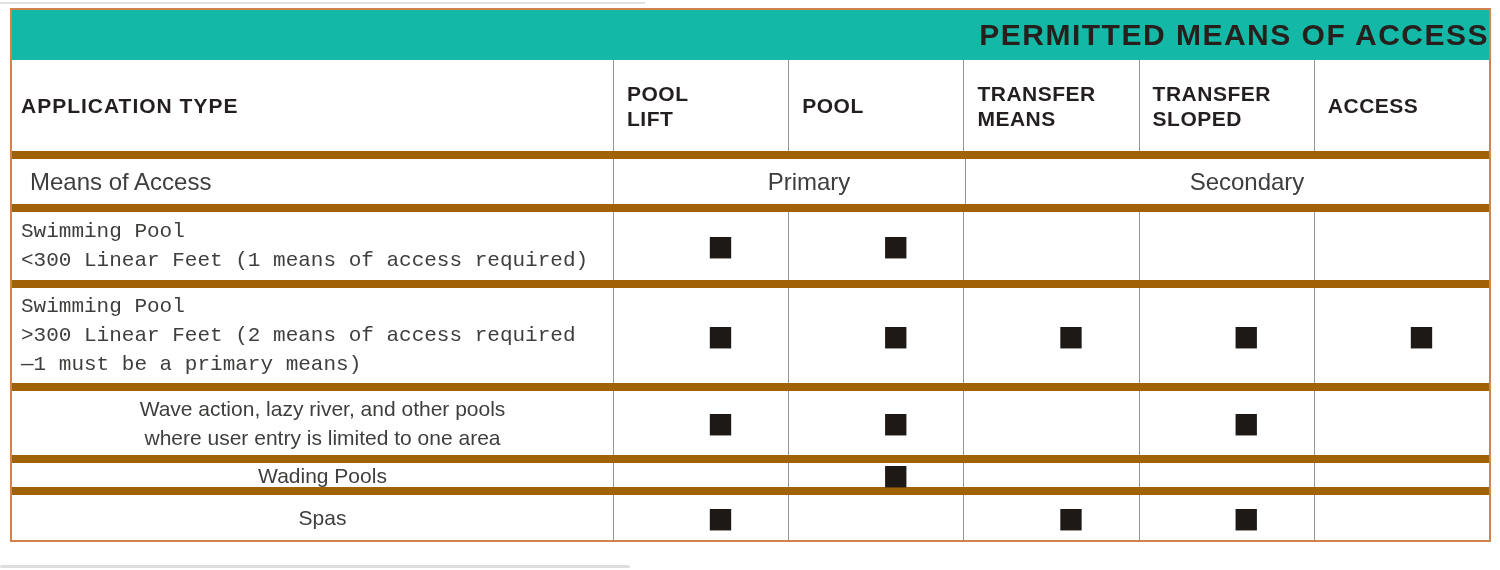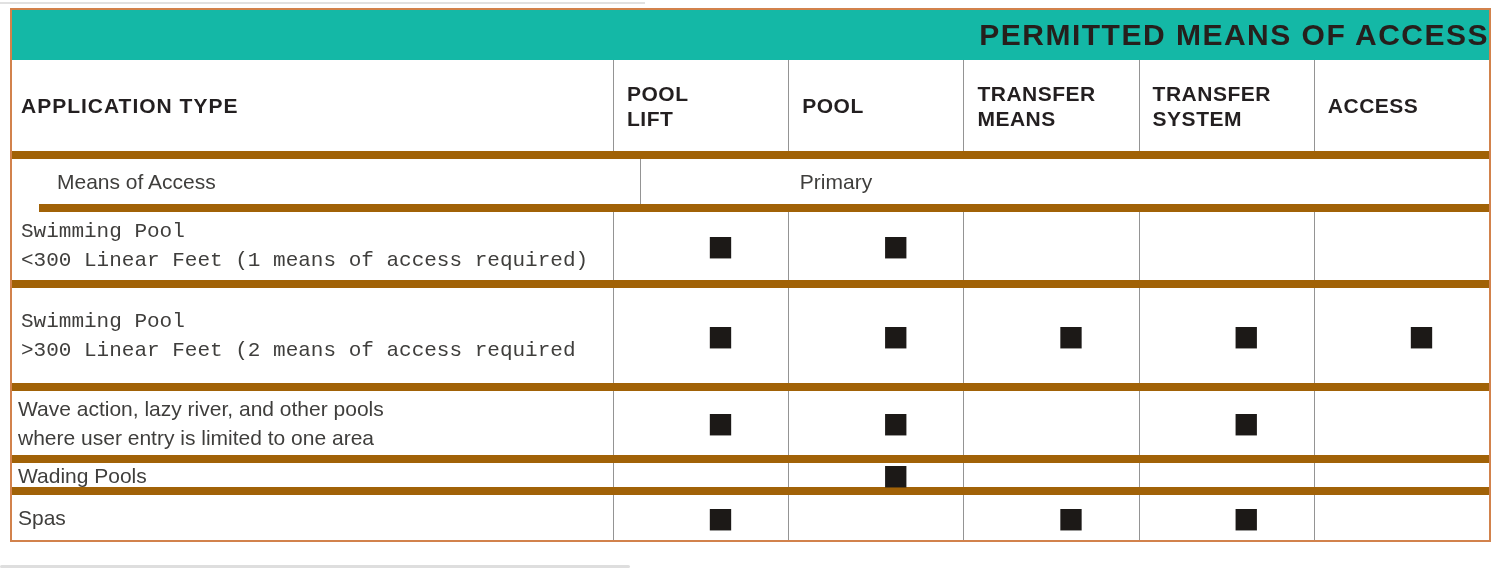--- a/index.html
+++ b/index.html
@@ -55,33 +55,33 @@
   }
   .col-head {
     flex: 1 1 0;
     display: flex; flex-direction: column; justify-content: center;
     padding-left: 13px;
     font-size: 21px; font-weight: bold; letter-spacing: .5px; color: #231f20;
     line-height: 25px;
   }
 
   
-  .row-means { height: 53px; font-size: 21px; color: #3f3e3c; margin-left: 27px; }
+  .row-means { height: 53px; font-size: 24px; color: #3f3e3c; }
   .row-means .cell-label { padding-left: 18px; }
   .span-cell {
     display: flex; align-items: center; justify-content: center;
     box-sizing: border-box;
   }
   .span-primary { flex: 0 0 352px; width: 352px; }
   .span-secondary { flex: 1 1 0; }
 
   
   .cell-label .tline { font-size: 21px; color: #3f3e3c; line-height: 29px; }
   .pad-swim  { padding-left: 9px; font-family: Liberation Mono, monospace; }
-  .pad-tight { padding-left: 6px; }
+  .pad-tight { padding-left: 20px; text-align: center; }
   .mark-cell {
     flex: 1 1 0;
     display: flex; align-items: center; justify-content: center;
     font-family: "DejaVu Sans", sans-serif;
     font-size: 28px; color: #1c1917; line-height: 1;
   }
   .row-a { height: 76px; }
   .row-b { height: 103px; }
   .row-c { height: 72px; }
   .row-d { height: 32px; }
@@ -109,48 +109,50 @@
       </div>
       <div class="cell col-head vline">
         <div>POOL</div>
       </div>
       <div class="cell col-head vline">
         <div>TRANSFER</div>
         <div>MEANS</div>
       </div>
       <div class="cell col-head vline">
         <div>TRANSFER</div>
-        <div>SYSTEM</div>
+        <div>SLOPED</div>
       </div>
       <div class="cell col-head vline">
         <div>ACCESS</div>
       </div>
     </div>
 
     <div class="row row-means">
       <div class="cell cell-label">Means of Access</div>
       <div class="cell span-cell span-primary vline">Primary</div>
+      <div class="cell span-cell span-secondary vline">Secondary</div>
     </div>
 
     <div class="row row-a">
       <div class="cell cell-label pad-swim">
         <div class="tline">Swimming Pool</div>
         <div class="tline">&lt;300 Linear Feet (1 means of access required)</div>
       </div>
       <div class="cell mark-cell vline">■</div>
       <div class="cell mark-cell vline">■</div>
       <div class="cell mark-cell vline"></div>
       <div class="cell mark-cell vline"></div>
       <div class="cell mark-cell vline"></div>
     </div>
 
     <div class="row row-b">
       <div class="cell cell-label pad-swim">
         <div class="tline">Swimming Pool</div>
         <div class="tline">&gt;300 Linear Feet (2 means of access required</div>
+        <div class="tline">—1 must be a primary means)</div>
       </div>
       <div class="cell mark-cell vline">■</div>
       <div class="cell mark-cell vline">■</div>
       <div class="cell mark-cell vline">■</div>
       <div class="cell mark-cell vline">■</div>
       <div class="cell mark-cell vline">■</div>
     </div>
 
     <div class="row row-c">
       <div class="cell cell-label pad-tight">

